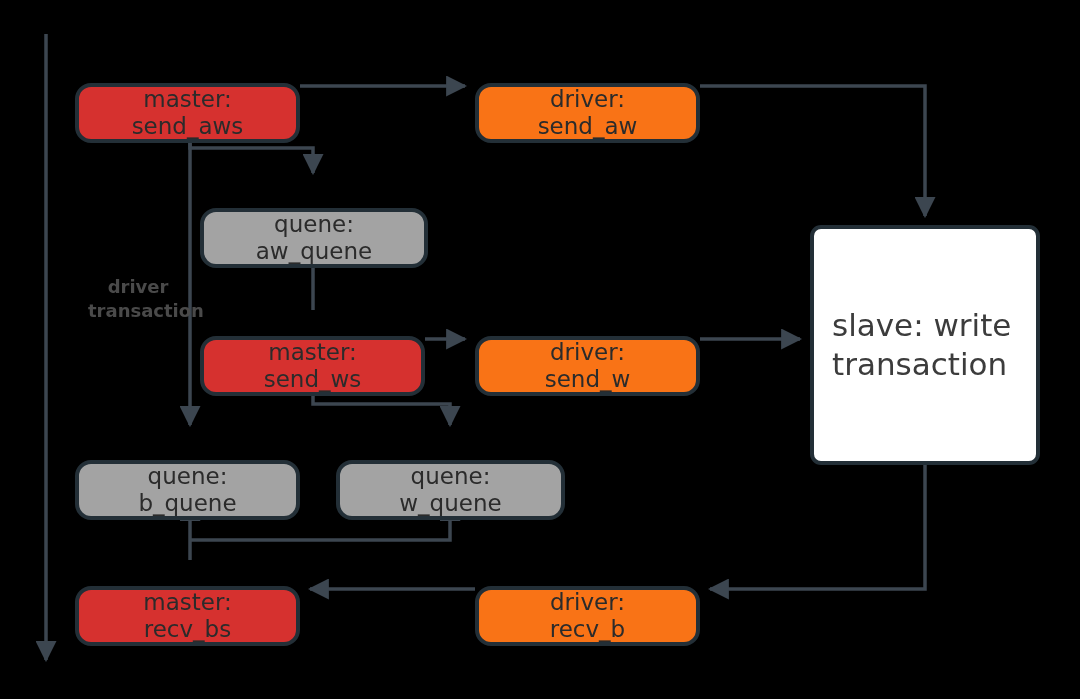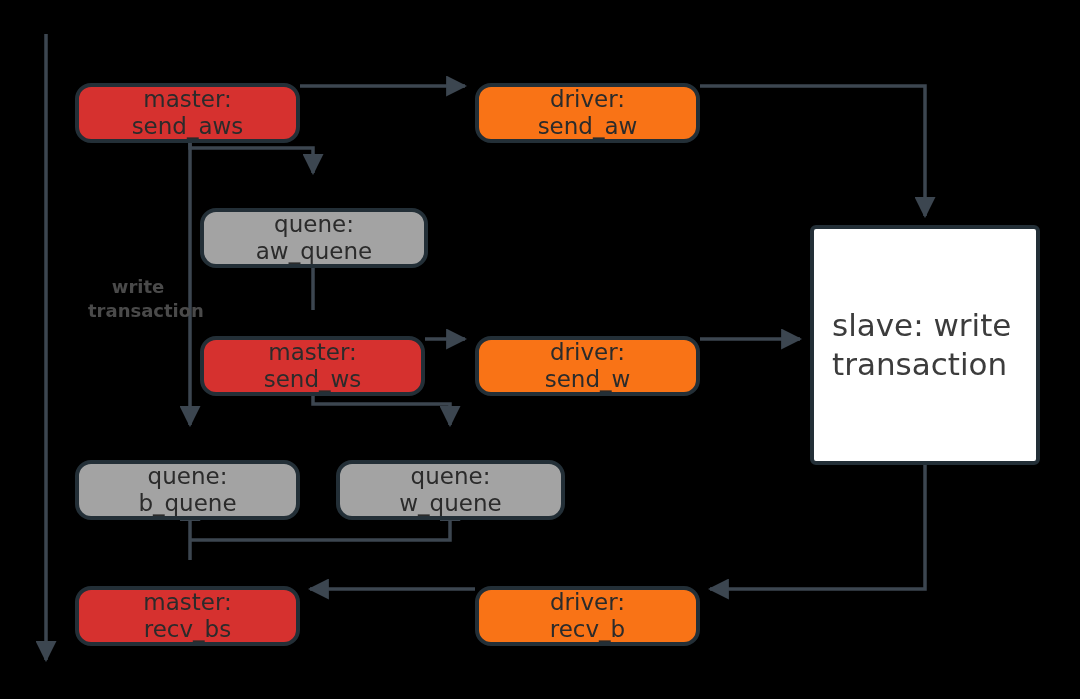--- a/index.html
+++ b/index.html
@@ -41,21 +41,21 @@
   .node.pill {
     border-radius: 16px;
     font-size: 23px;
     margin-top: 27px;
   }
   .node.red    { background: #d6312f; }
   .node.green  { background: #a3a3a3; }
   .node.cyan   { background: #f97316; }
   .node.square {
     background: #ffffff;
-    border-radius: 6px;
+    border-radius: 11px;
     font-size: 31px;
     color: #3c3c3c;
     line-height: 1.25;
     text-align: left;
     justify-content: flex-start;
     padding-left: 18px;
   }
   .axis-label {
     position: absolute;
     color: #4a4a4a;
@@ -103,21 +103,21 @@
 
       <path d="M 475 589 L 310 589" marker-end="url(#arrow)"></path>
 
       <path d="M 190 560 L 190 502" marker-end="url(#arrow)"></path>
 
       <path d="M 190 540 L 450 540 L 450 502" marker-end="url(#arrow)"></path>
 
     </g>
   </svg>
 
-  <div class="axis-label" style="left:88px; top:275px; width:100px;">write
+  <div class="axis-label" style="left:88px; top:275px; width:100px;">driver
 transaction</div>
 
   <div class="node pill red" style="left:75px; top:56px; width:225px; height:60px;">master:
 send_aws</div>
 
   <div class="node pill cyan" style="left:475px; top:56px; width:225px; height:60px;">driver:
 send_aw</div>
 
   <div class="node pill green" style="left:200px; top:181px; width:228px; height:60px;">quene:
 aw_quene</div>

